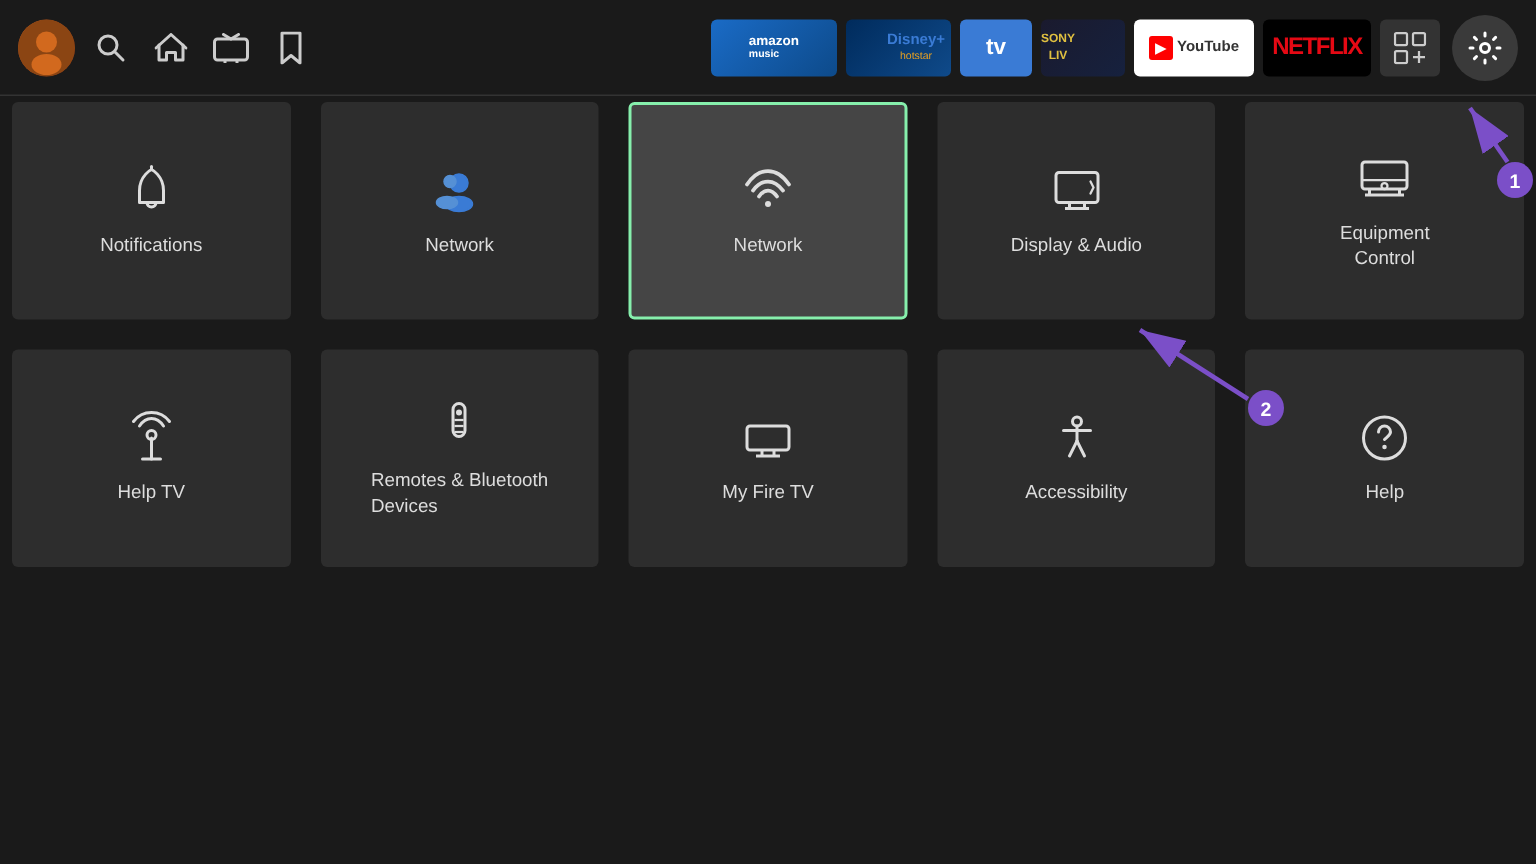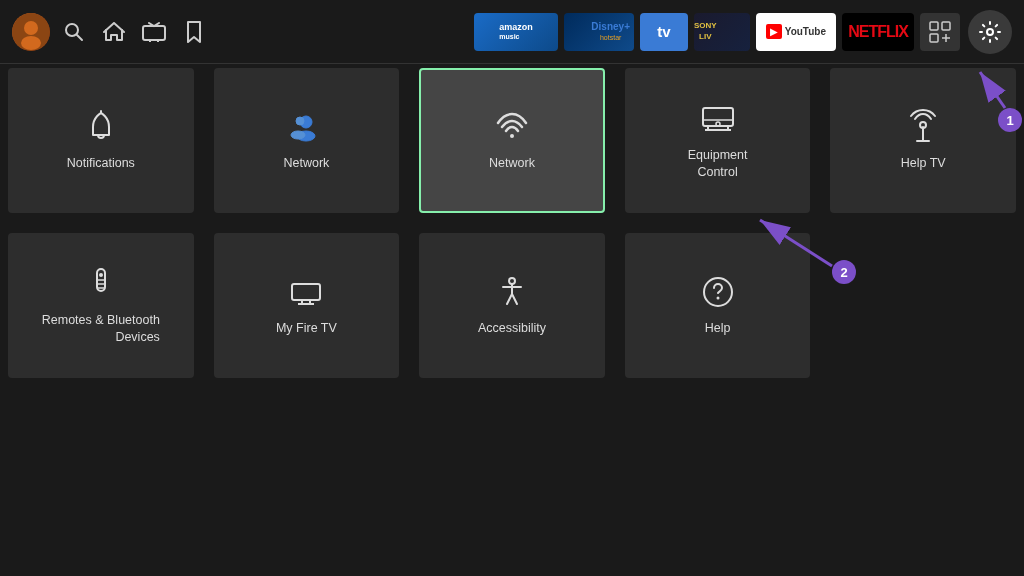--- a/index.html
+++ b/index.html
@@ -345,20 +345,32 @@
       <svg class="icon-svg" viewBox="0 0 36 36" fill="none">
         <path d="M4 14C8 8 13 5 18 5C23 5 28 8 32 14" stroke="#ddd" stroke-width="2.5" stroke-linecap="round"></path>
         <path d="M8 18C11 14 14 12 18 12C22 12 25 14 28 18" stroke="#ddd" stroke-width="2.5" stroke-linecap="round"></path>
         <path d="M12 22C14 19 16 18 18 18C20 18 22 19 24 22" stroke="#ddd" stroke-width="2.5" stroke-linecap="round"></path>
         <circle cx="18" cy="27" r="2" fill="#ddd"></circle>
       </svg>
     </div>
     <span class="tile-label">Network</span>
   </div>
 
+  <div class="grid-tile">
+    <div class="tile-icon">
+      <svg class="icon-svg" viewBox="0 0 36 36" fill="none">
+        <rect x="4" y="6" width="28" height="20" rx="2" stroke="#ddd" stroke-width="2"></rect>
+        <line x1="13" y1="26" x2="13" y2="30" stroke="#ddd" stroke-width="2"></line>
+        <line x1="23" y1="26" x2="23" y2="30" stroke="#ddd" stroke-width="2"></line>
+        <line x1="10" y1="30" x2="26" y2="30" stroke="#ddd" stroke-width="2"></line>
+        <path d="M27 12L29 16L27 20" stroke="#ddd" stroke-width="1.5" stroke-linecap="round"></path>
+      </svg>
+    </div>
+    <span class="tile-label">Display &amp; Audio</span>
+  </div>
 
 
   <div class="grid-tile">
     <div class="tile-icon">
       <svg class="icon-svg" viewBox="0 0 36 36" fill="none">
         <rect x="3" y="7" width="30" height="18" rx="2" stroke="#ddd" stroke-width="2"></rect>
         <line x1="3" y1="19" x2="33" y2="19" stroke="#ddd" stroke-width="1.5"></line>
         <line x1="8" y1="25" x2="8" y2="29" stroke="#ddd" stroke-width="2"></line>
         <line x1="28" y1="25" x2="28" y2="29" stroke="#ddd" stroke-width="2"></line>
         <line x1="5" y1="29" x2="31" y2="29" stroke="#ddd" stroke-width="2"></line>
@@ -385,21 +397,21 @@
   <div class="grid-tile">
     <div class="tile-icon">
       <svg class="icon-svg" viewBox="0 0 36 36" fill="none">
         <rect x="14" y="3" width="8" height="22" rx="4" stroke="#ddd" stroke-width="2"></rect>
         <circle cx="18" cy="9" r="2" fill="#ddd"></circle>
         <line x1="15" y1="14" x2="21" y2="14" stroke="#ddd" stroke-width="1.5"></line>
         <line x1="15" y1="18" x2="21" y2="18" stroke="#ddd" stroke-width="1.5"></line>
         <line x1="15" y1="22" x2="21" y2="22" stroke="#ddd" stroke-width="1.5"></line>
       </svg>
     </div>
-    <span class="tile-label" style="white-space:pre-line; text-align:right;">Remotes &amp; Bluetooth
+    <span class="tile-label" style="white-space:pre-line; text-align:left;">Remotes &amp; Bluetooth
 Devices</span>
   </div>
 
 
 
   <div class="grid-tile">
     <div class="tile-icon">
       <svg class="icon-svg" viewBox="0 0 36 36" fill="none">
         <rect x="4" y="10" width="28" height="16" rx="2" stroke="#ddd" stroke-width="2"></rect>
         <line x1="14" y1="26" x2="14" y2="30" stroke="#ddd" stroke-width="2"></line>

